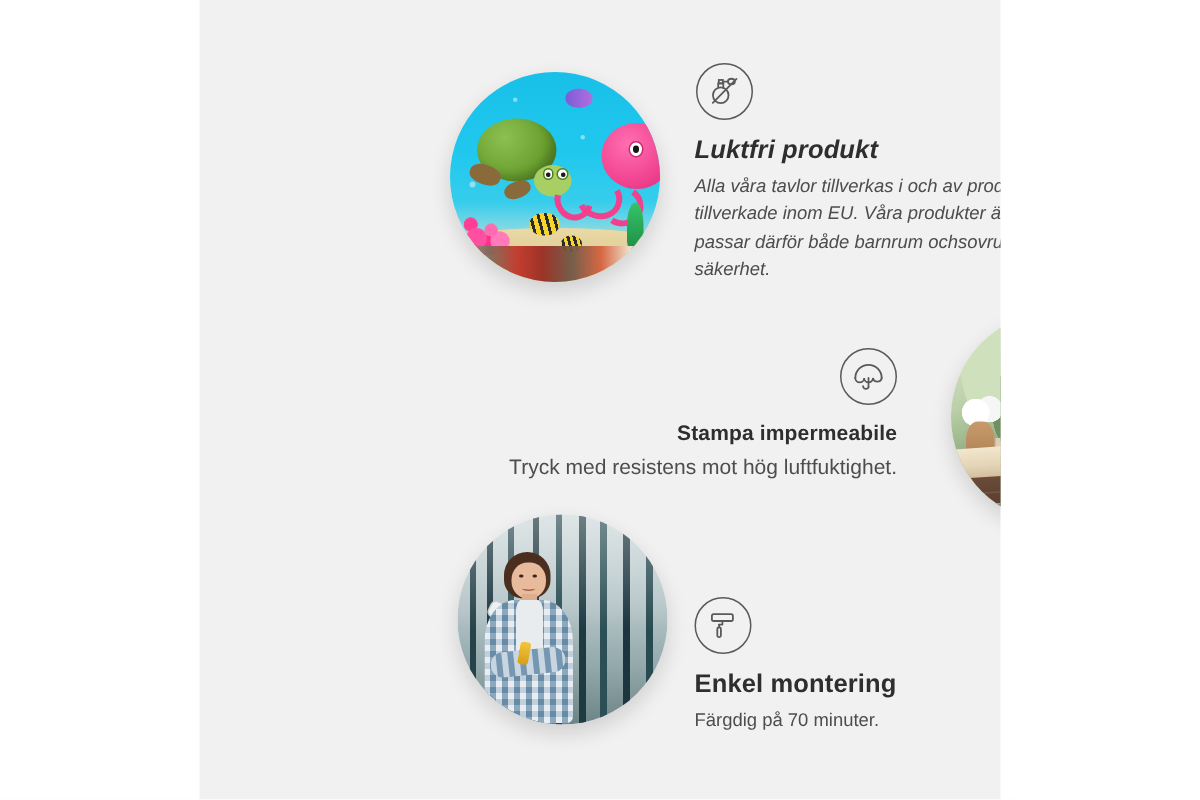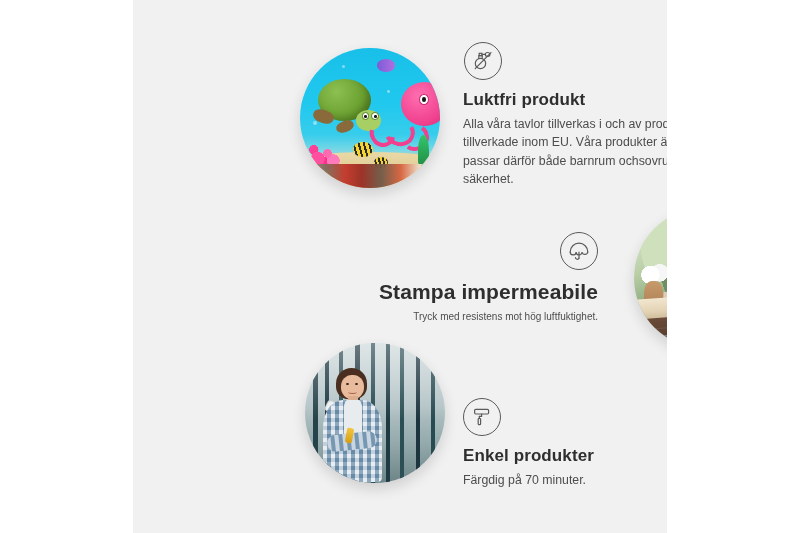--- a/index.html
+++ b/index.html
@@ -239,28 +239,28 @@
   }
   .f-title {
     font-size:17px; font-weight:bold; color:#2e2e2e;
     margin:10px 0 5px 0; letter-spacing:.1px;
   }
   .f-desc {
     font-size:12.3px; line-height:1.5; color:#4d4d4d;
   }
 
   
-  #feature-odourless { left:330px; top:42px; width:302px; text-align:left; }
+  #feature-odourless { left:330px; top:42px; width:302px; text-align:left;font-style:italic; }
   #feature-odourless .icon-circle { margin-left:1px; }
 
   
   #feature-waterproof { left:180px; top:232px; width:285px; text-align:right; }
   #feature-waterproof .icon-wrap { display:flex; justify-content:flex-end; }
-  #feature-waterproof .f-title { font-size:21px; }
-  #feature-waterproof .f-desc  { font-size:10px; }
+  #feature-waterproof .f-title { font-size:14px; }
+  #feature-waterproof .f-desc  { font-size:14px; }
 
   
   #feature-assembly { left:330px; top:398px; width:280px; text-align:left; }
 
   svg { display:block; }
 </style>
 </head>
 <body>
 
 <div id="stage">
@@ -380,18 +380,18 @@
             <rect x="4.6" y="4.4" width="14.0" height="4.6" rx="1.2"></rect>
 
             <path d="M11.6 9.0 L11.6 11.4 L9.4 11.4"></path>
 
             <path d="M9.4 11.4 L9.4 13.3"></path>
 
             <rect x="8.2" y="13.3" width="2.4" height="6.4" rx="1.0"></rect>
           </svg>
         </div>
       </div>
-      <div class="f-title">Enkel produkter</div>
+      <div class="f-title">Enkel montering</div>
       <div class="f-desc">Färgdig på 70 minuter.</div>
     </div>
 
   </div>
 </div>
 
 </body></html>

